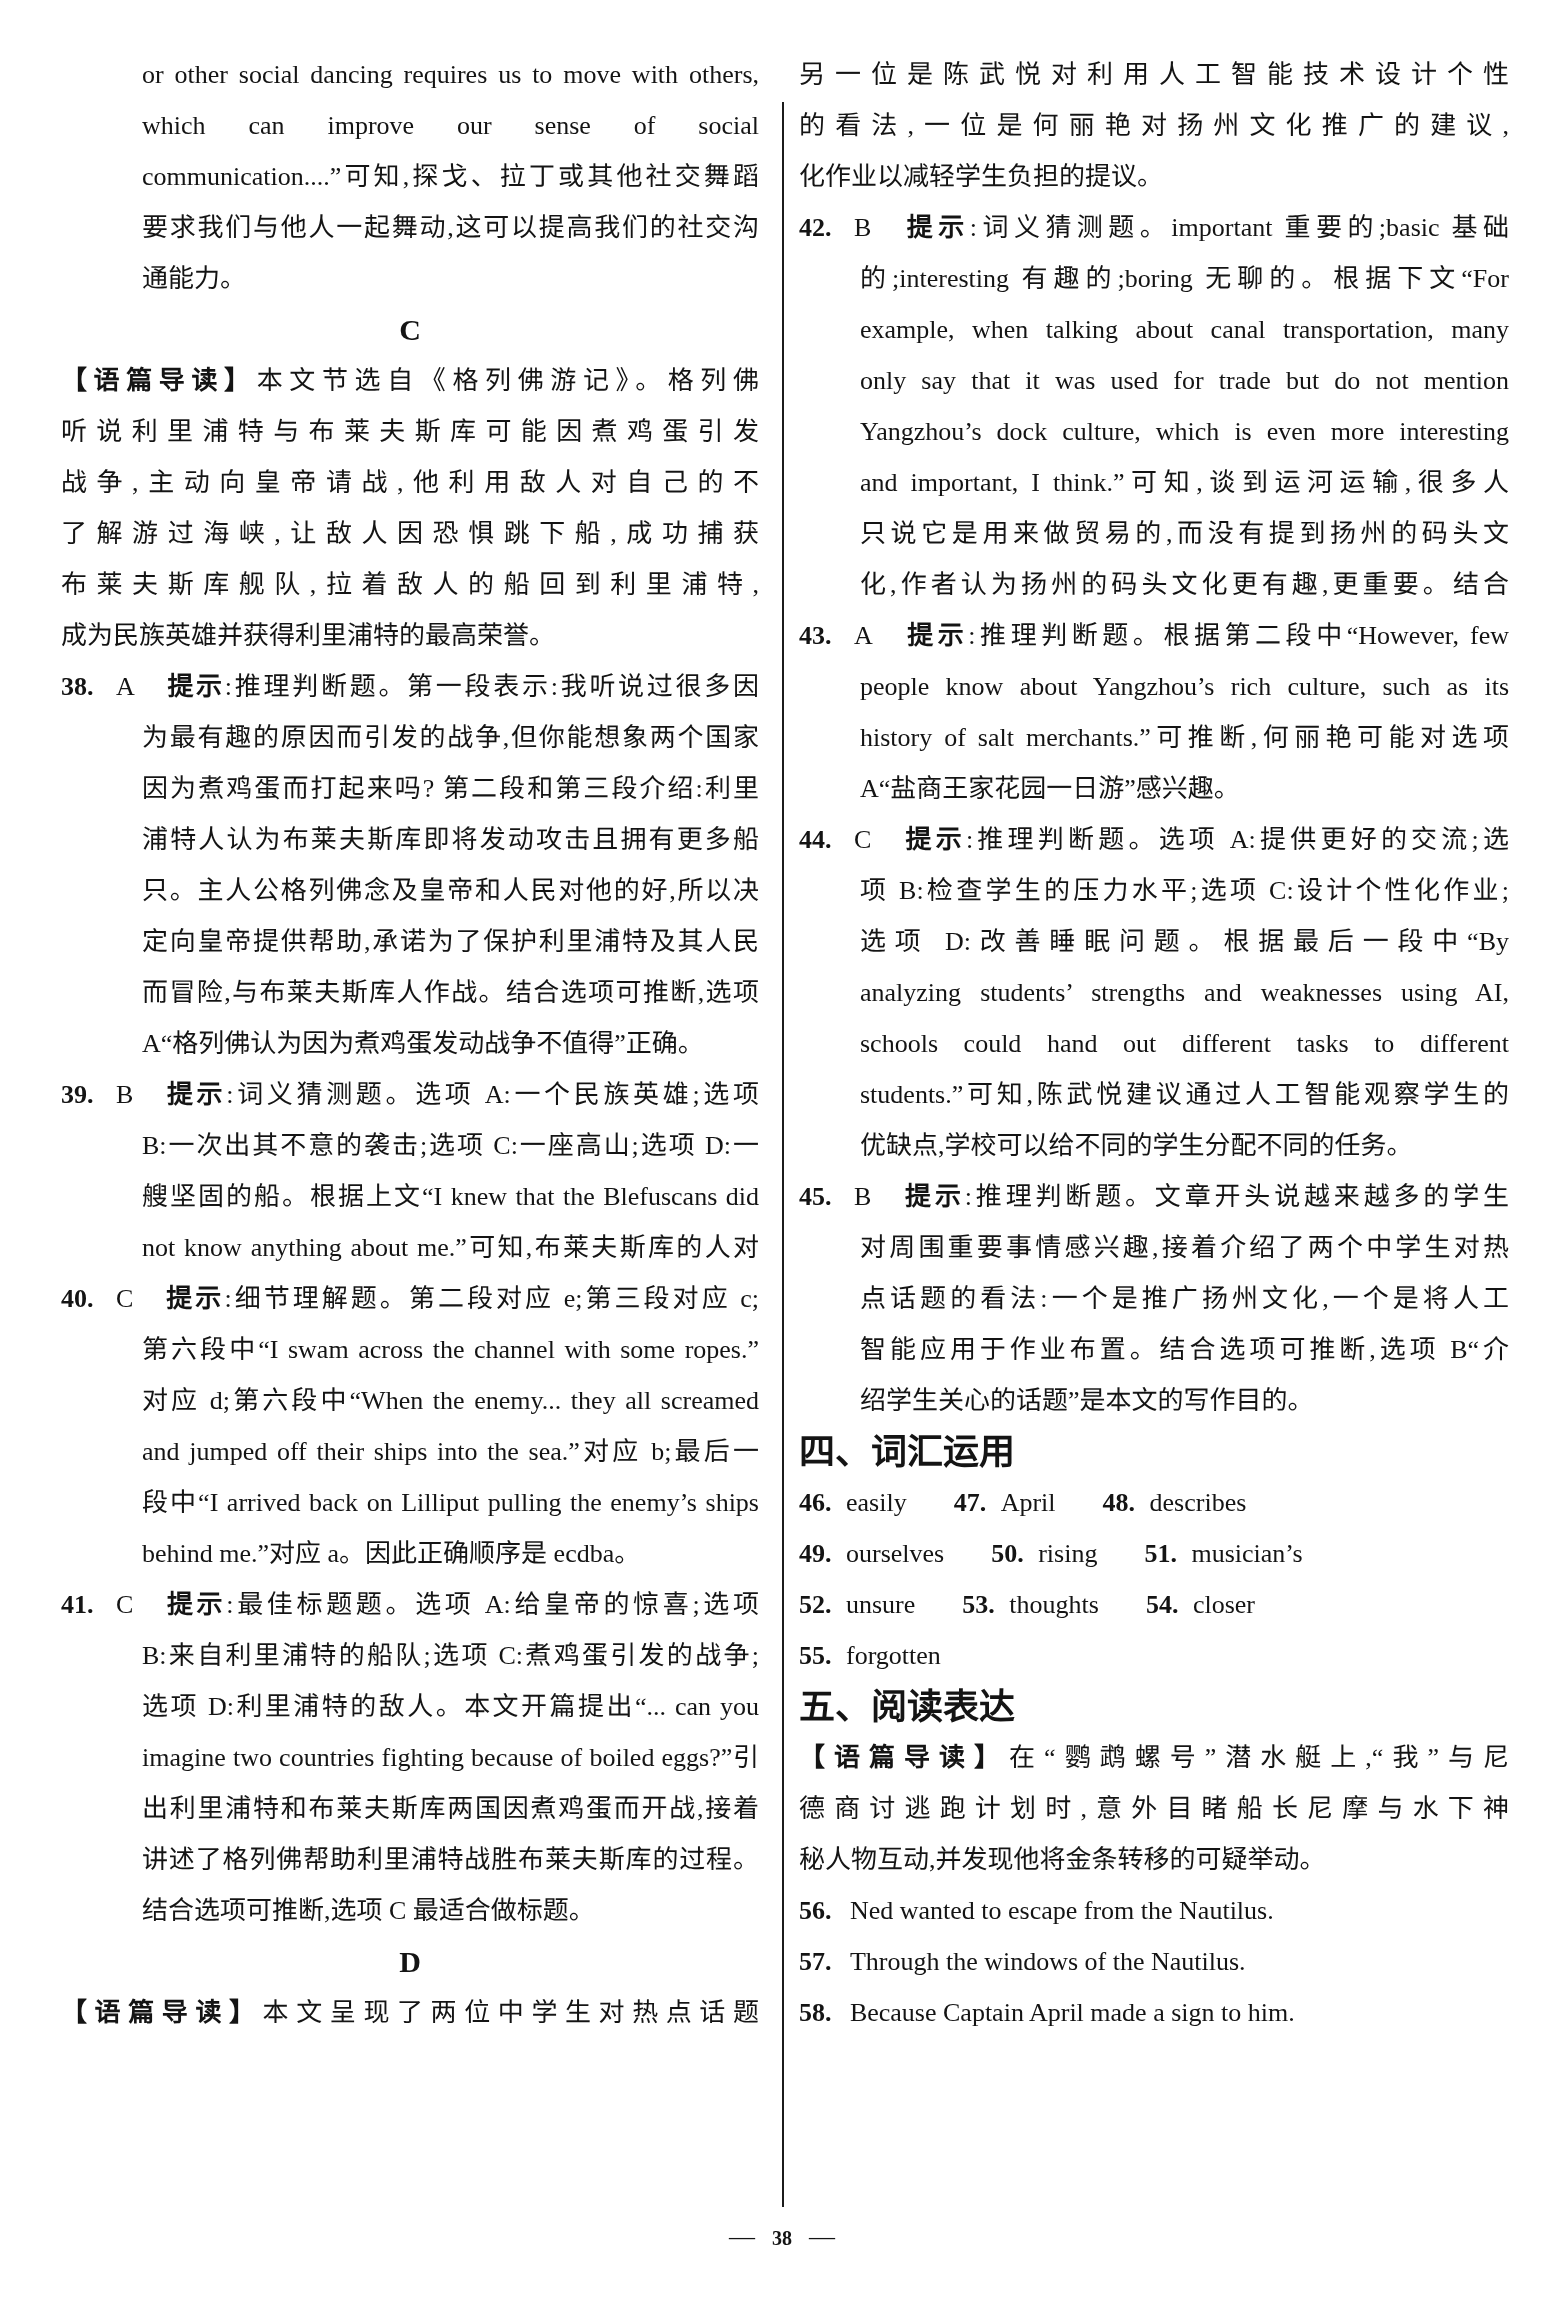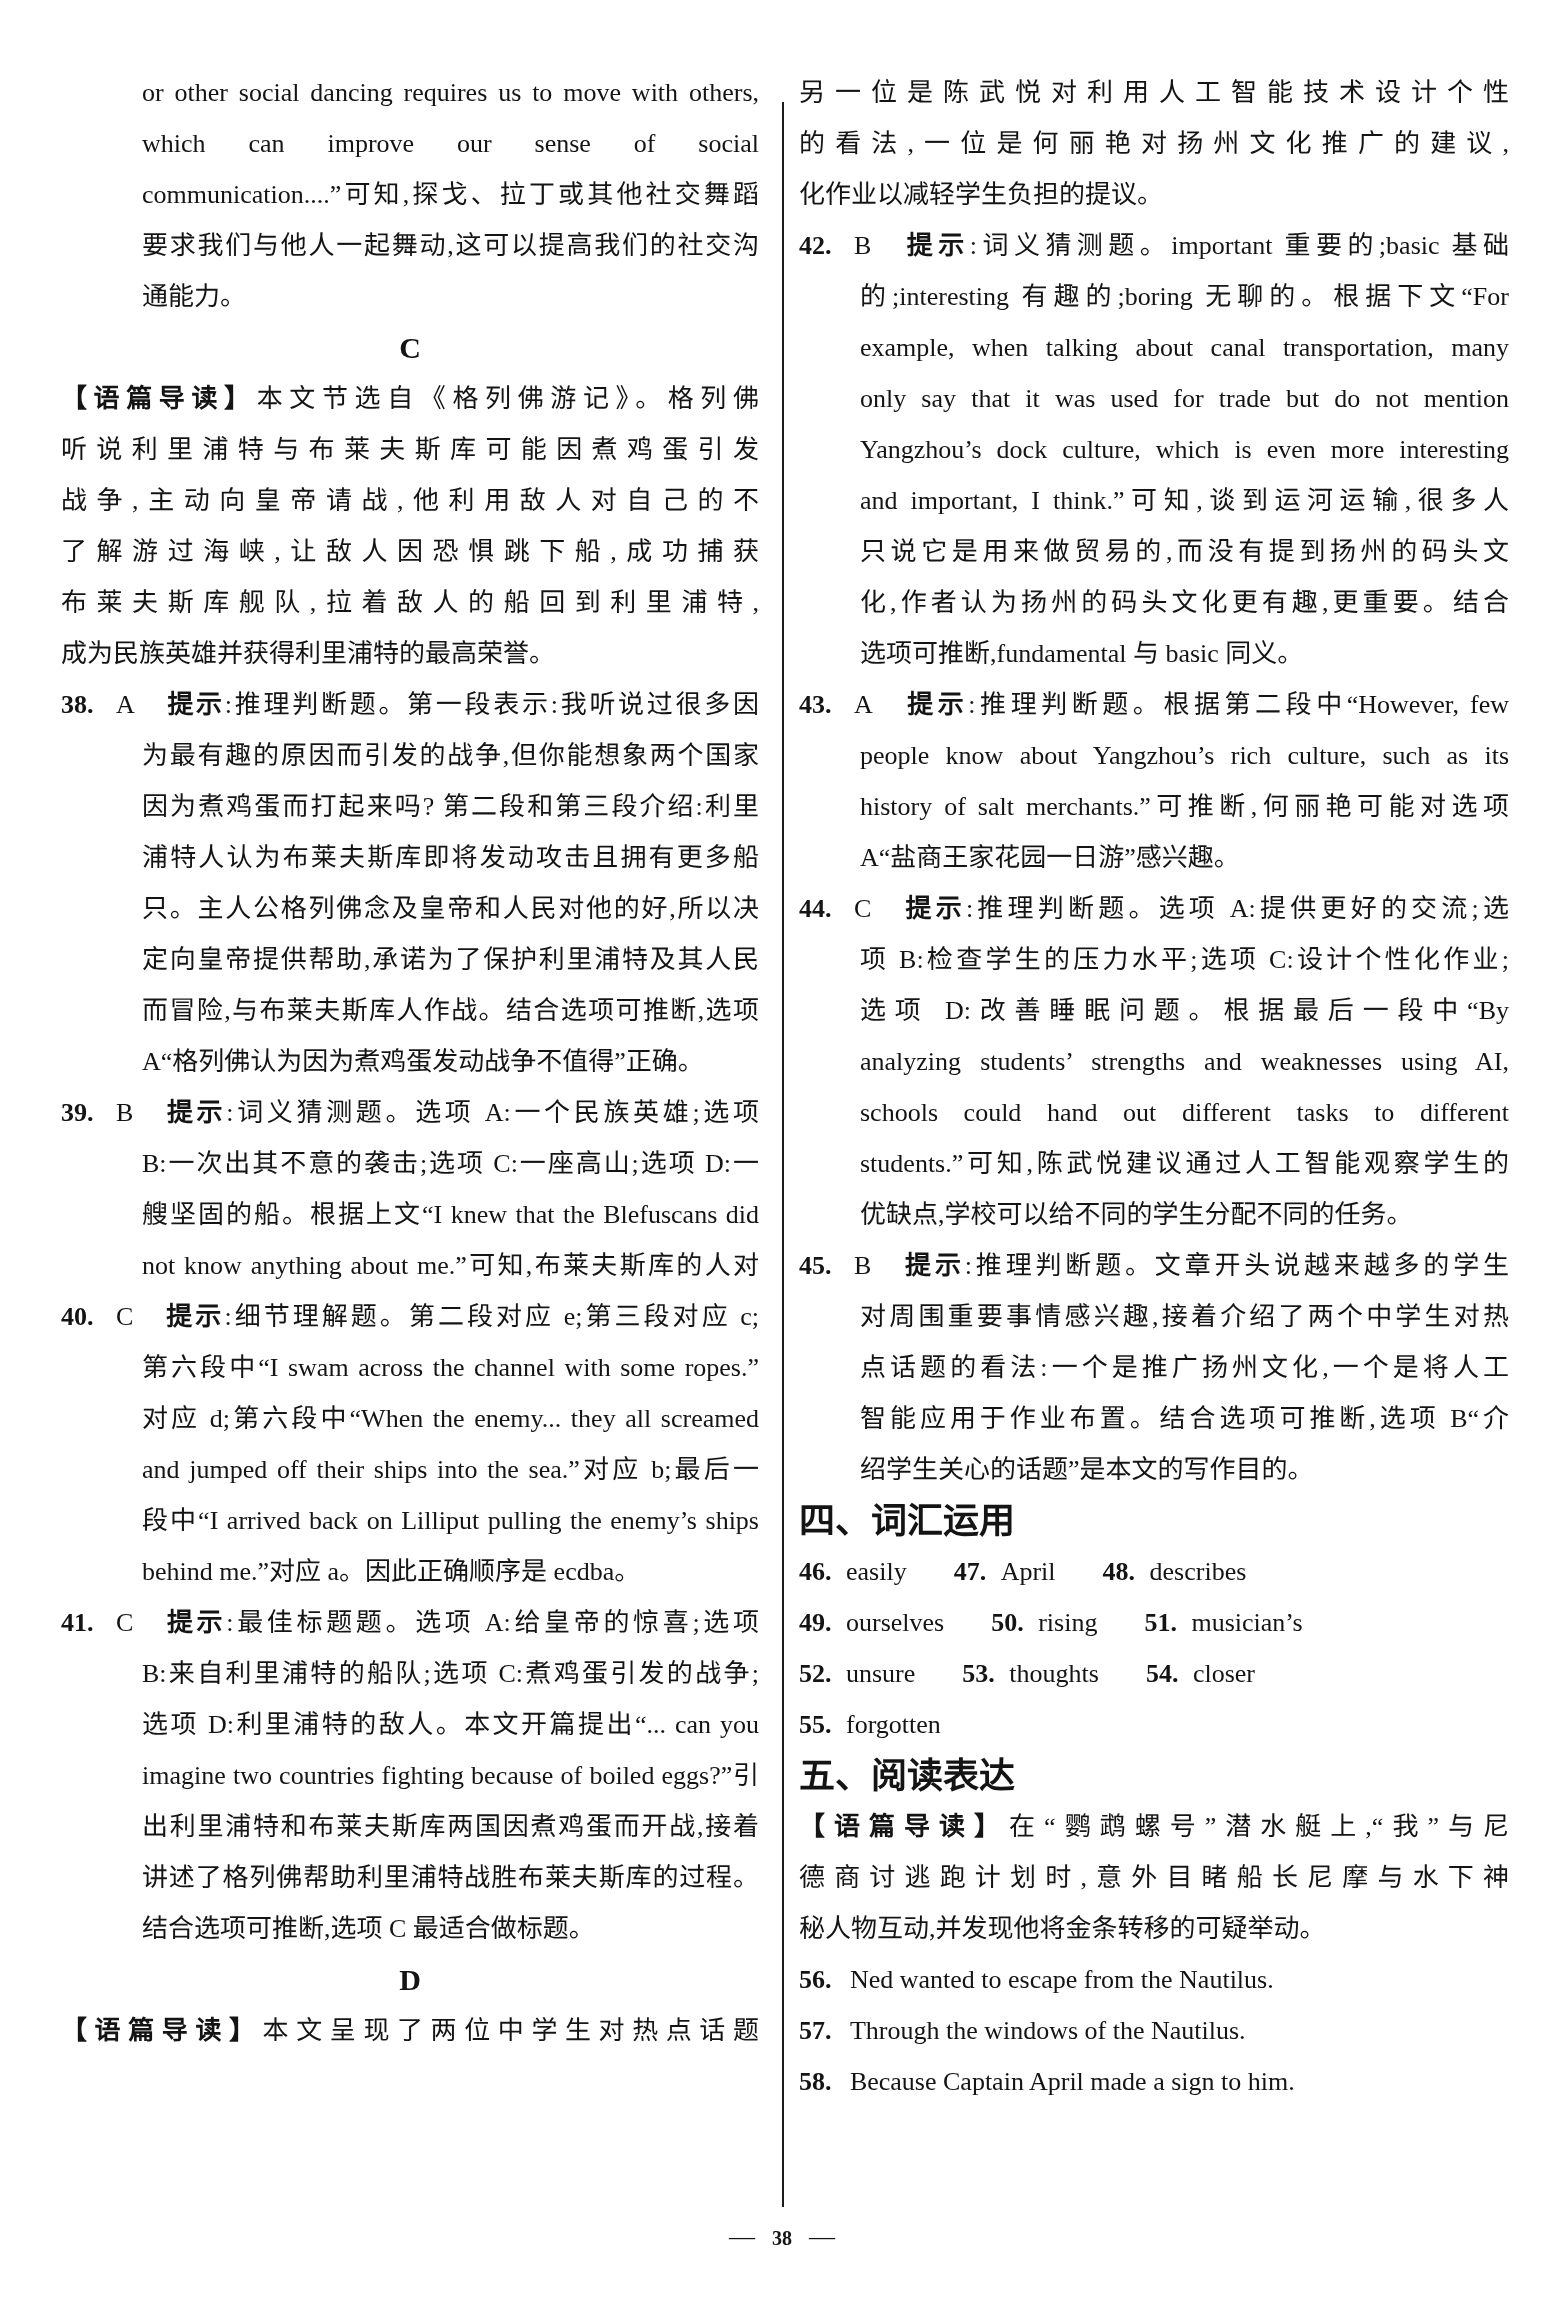--- a/index.html
+++ b/index.html
@@ -1,18 +1,18 @@
 <!DOCTYPE html>
 <html lang="zh-CN" style="font-size:10.5px"><head>
 <meta charset="utf-8">
 <style>
   html,body{margin:0;padding:0;background:#e8e8e8;}
   .page{position:relative;width:1564px;height:2319px;background:#ffffff;
         font-family:"Liberation Serif","DejaVu Serif",serif;color:#141414;overflow:hidden;}
-  .col{position:absolute;top:67px;}
+  .col{position:absolute;top:49px;}
   .col-left{left:61px;width:698px;}
   .col-right{left:799px;width:710px;}
   .ln{height:51px;line-height:51px;font-size:26px;text-align:left;white-space:nowrap;}
   .just{text-align:justify;text-align-last:justify;white-space:normal;overflow:hidden;}
   .col-left .ind{padding-left:81px;}
   .col-right .ind{padding-left:61px;}
   .ctr{text-align:center;text-align-last:center;font-weight:bold;font-size:30px;}
   .hd{font-family:"Liberation Sans","DejaVu Sans",sans-serif;font-weight:bold;font-size:36px;}
   .qnum{font-weight:bold;margin-right:22.4px;}
   .qans{margin-right:30px;}
@@ -88,21 +88,20 @@
     <div class="ln">化作业以减轻学生负担的提议。</div>
 
     <div class="ln just"><span class="qnum">42.</span><span class="qans">B</span><span class="hint">提示</span><span>:词义猜测题。important 重要的;basic 基础</span></div>
     <div class="ln ind just">的;interesting 有趣的;boring 无聊的。根据下文“For</div>
     <div class="ln ind just">example, when talking about canal transportation, many</div>
     <div class="ln ind just">only say that it was used for trade but do not mention</div>
     <div class="ln ind just">Yangzhou’s dock culture, which is even more interesting</div>
     <div class="ln ind just">and important, I think.”可知,谈到运河运输,很多人</div>
     <div class="ln ind just">只说它是用来做贸易的,而没有提到扬州的码头文</div>
     <div class="ln ind just">化,作者认为扬州的码头文化更有趣,更重要。结合</div>
-    <div class="ln ind">选项可推断,fundamental 与 basic 同义。</div>
 
     <div class="ln just"><span class="qnum">43.</span><span class="qans">A</span><span class="hint">提示</span><span>:推理判断题。根据第二段中“However, few</span></div>
     <div class="ln ind just">people know about Yangzhou’s rich culture, such as its</div>
     <div class="ln ind just">history of salt merchants.”可推断,何丽艳可能对选项</div>
     <div class="ln ind">A“盐商王家花园一日游”感兴趣。</div>
 
     <div class="ln just"><span class="qnum">44.</span><span class="qans">C</span><span class="hint">提示</span><span>:推理判断题。选项 A:提供更好的交流;选</span></div>
     <div class="ln ind just">项 B:检查学生的压力水平;选项 C:设计个性化作业;</div>
     <div class="ln ind just">选项 D:改善睡眠问题。根据最后一段中“By</div>
     <div class="ln ind just">analyzing students’ strengths and weaknesses using AI,</div>

